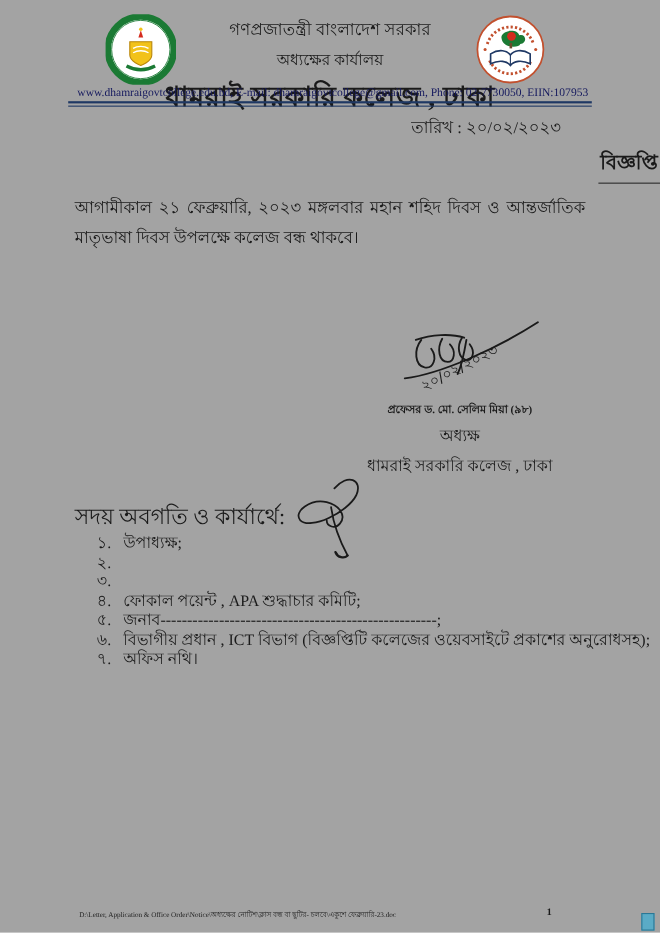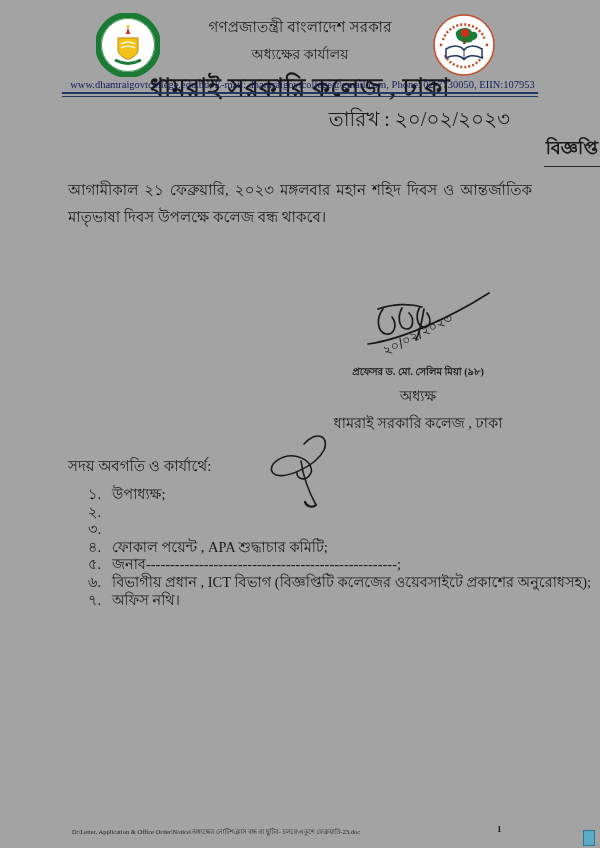--- a/index.html
+++ b/index.html
@@ -19,21 +19,21 @@
   .college-name{ font-size:25px; font-weight:bold; margin-top:1px; letter-spacing:.5px; }
   .contact-line{
     position:absolute; left:5px; right:0; top:79px; text-align:center;
     font-size:10.5px; color:#15195e;
   }
   .header-rule{
     position:absolute; left:62px; width:476px; top:92px; height:5px;
     border-top:2.5px solid #1f3864; border-bottom:1.5px solid #1f3864;
   }
   
-  .date-line{ position:absolute; top:104px; right:90px; font-size:20px;text-align:center; }
+  .date-line{ position:absolute; top:104px; right:90px; font-size:15px;text-align:center; }
   .notice-title-wrap{ position:absolute; left:0; right:0; top:134px; text-align:right; }
   .notice-title{
     display:inline-block; font-size:18px; font-weight:bold;
     border-bottom:1.6px solid #2a2a2a; padding:0 2px 1px 2px;
   }
   .notice-body{
     position:absolute; left:68px; width:464px; top:177px;
     font-size:15px; line-height:1.8; text-align:justify;
   }
   
@@ -41,21 +41,21 @@
   .sig-date{
     position:absolute; left:384px; top:342px; font-size:13px;
     transform:rotate(-27deg); transform-origin:left center;
     font-family:"DejaVu Sans","Liberation Sans",sans-serif;
   }
   .sig-block{ position:absolute; left:316px; width:204px; top:364px; text-align:center; }
   .sig-name{ font-size:10px; font-weight:bold; white-space:nowrap; }
   .sig-designation{ font-size:14.5px; margin-top:4px; }
   .sig-institution{ font-size:14.5px; margin-top:3px; white-space:nowrap; }
   
-  .dist-heading{ position:absolute; left:68px; top:454px; font-size:15px; }
+  .dist-heading{ position:absolute; left:68px; top:454px; font-size:20px; }
   .sig-scribble{ position:absolute; left:256px; top:428px; width:82px; height:82px; }
   .dist-list{ position:absolute; left:88px; top:486px; list-style:none; }
   .dist-item{ display:flex; font-size:14.5px; line-height:17.6px; white-space:nowrap; }
   .dist-num{ width:20px; flex:0 0 auto; }
   .dist-text{ padding-left:4px; }
   
   .footer-path{
     position:absolute; left:72px; top:827px; font-size:6.5px; color:#222;
     font-family:"Liberation Serif","DejaVu Serif",serif;
   }

